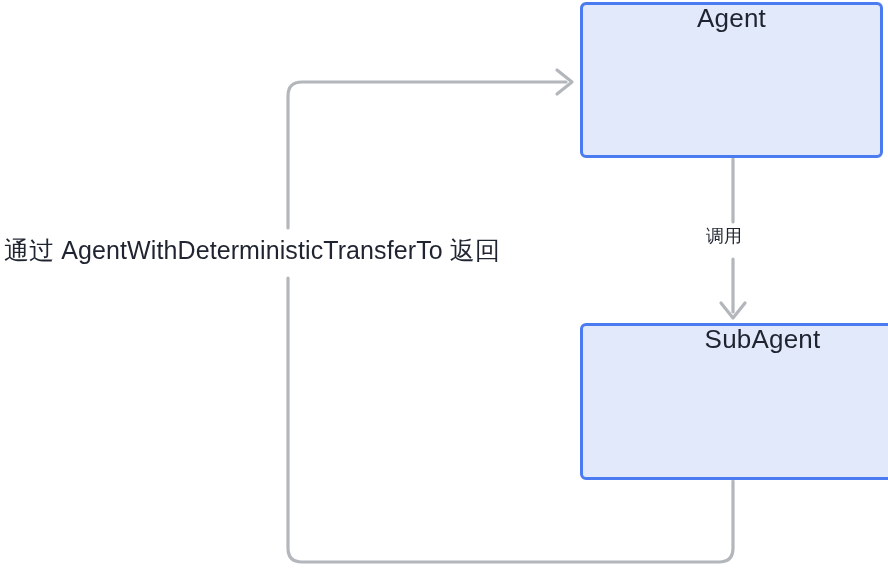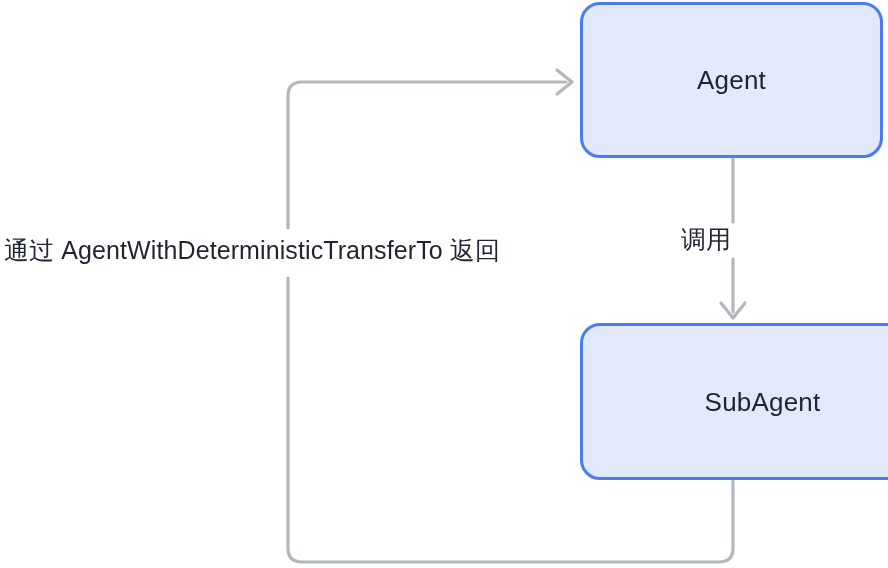--- a/index.html
+++ b/index.html
@@ -22,25 +22,25 @@
     position: absolute;
     left: 0;
     top: 0;
     width: 888px;
     height: 568px;
   }
   .node {
     position: absolute;
     box-sizing: border-box;
     display: flex;
-    align-items: center;
+    align-items: flex-start;
     justify-content: center;
     background: #e2e9fb;
     border: 3px solid #4a7bf0;
-    border-radius: 20px;
+    border-radius: 6px;
   }
   .node-label {
     font-size: 26px;
     color: #1f2430;
     letter-spacing: 0.2px;
     line-height: 1;
     white-space: nowrap;
   }
   #node-agent {
     left: 580px;
@@ -55,23 +55,23 @@
     height: 157px;
   }
   .edge-label {
     position: absolute;
     color: #1f2430;
     background: #ffffff;
     line-height: 1;
     white-space: nowrap;
   }
   #edge-label-invoke {
-    left: 675px;
+    left: 700px;
     top: 224px;
-    font-size: 25px;
+    font-size: 18px;
     padding: 3px 6px;
     text-align: center;
   }
   #edge-label-return {
     left: -2px;
     top: 234px;
     font-size: 25px;
     padding: 4px 6px;
     letter-spacing: 0.1px;
   }

